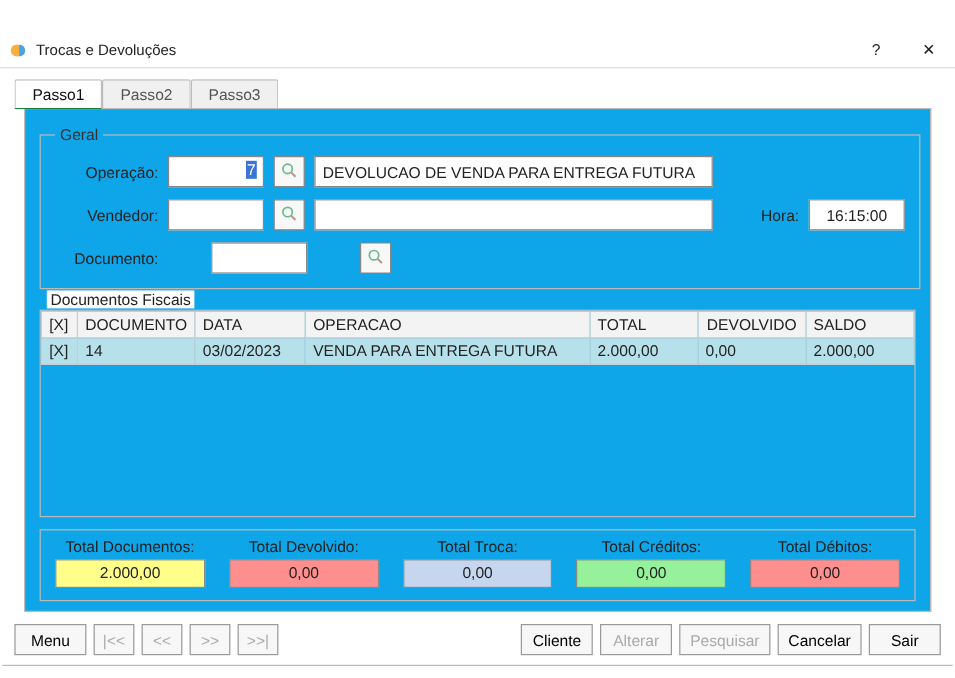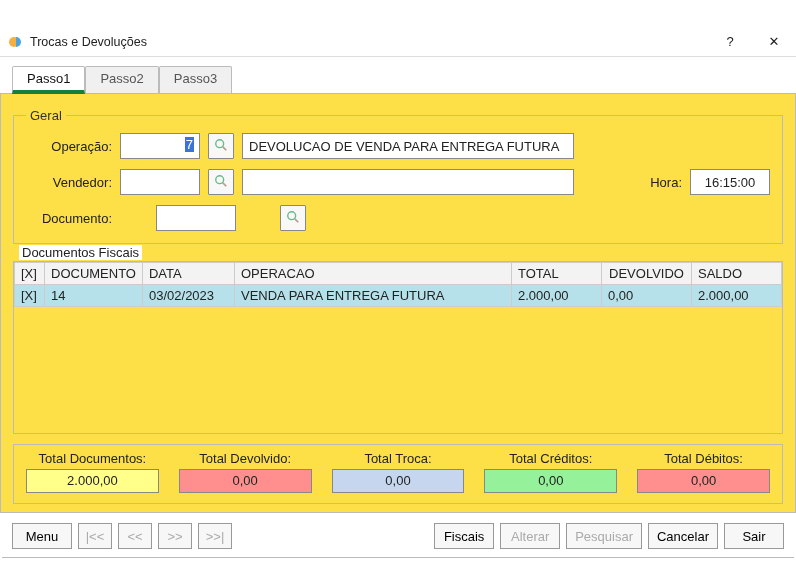--- a/index.html
+++ b/index.html
@@ -42,28 +42,28 @@
     position: relative;
     top: 1px;
     color: #555;
     cursor: pointer;
     font-size: 13px;
   }
   .tab.active {
     background: #fff;
     color: #111;
     z-index: 2;
-    border-bottom: 4px solid #15803d;
+    border-bottom: 1px solid #15803d;
   }
   .panel {
     border: 1px solid #bbb;
-    margin: 0 0;
+    margin: 0 20px;
     padding: 10px 12px 8px 12px;
     position: relative;
-    background: #fde047;
+    background: #0ea5e9;
   }
   fieldset.group {
     border: 1px solid #bbb;
     margin: 4px 0 10px 0;
     padding: 10px 12px 10px 12px;
     position: relative;
   }
   fieldset.group legend {
     padding: 0 4px;
     color: #333;
@@ -336,21 +336,21 @@
   </div>
 </div>
 
 <div class="btn-bar">
   <button class="btn">Menu</button>
   <button class="btn small disabled">|&lt;&lt;</button>
   <button class="btn small disabled">&lt;&lt;</button>
   <button class="btn small disabled">&gt;&gt;</button>
   <button class="btn small disabled">&gt;&gt;|</button>
   <div class="spacer"></div>
-  <button class="btn">Fiscais</button>
+  <button class="btn">Cliente</button>
   <button class="btn disabled">Alterar</button>
   <button class="btn disabled">Pesquisar</button>
   <button class="btn">Cancelar</button>
   <button class="btn">Sair</button>
 </div>
 
 <div class="status-bar">
   
 </div>
 

